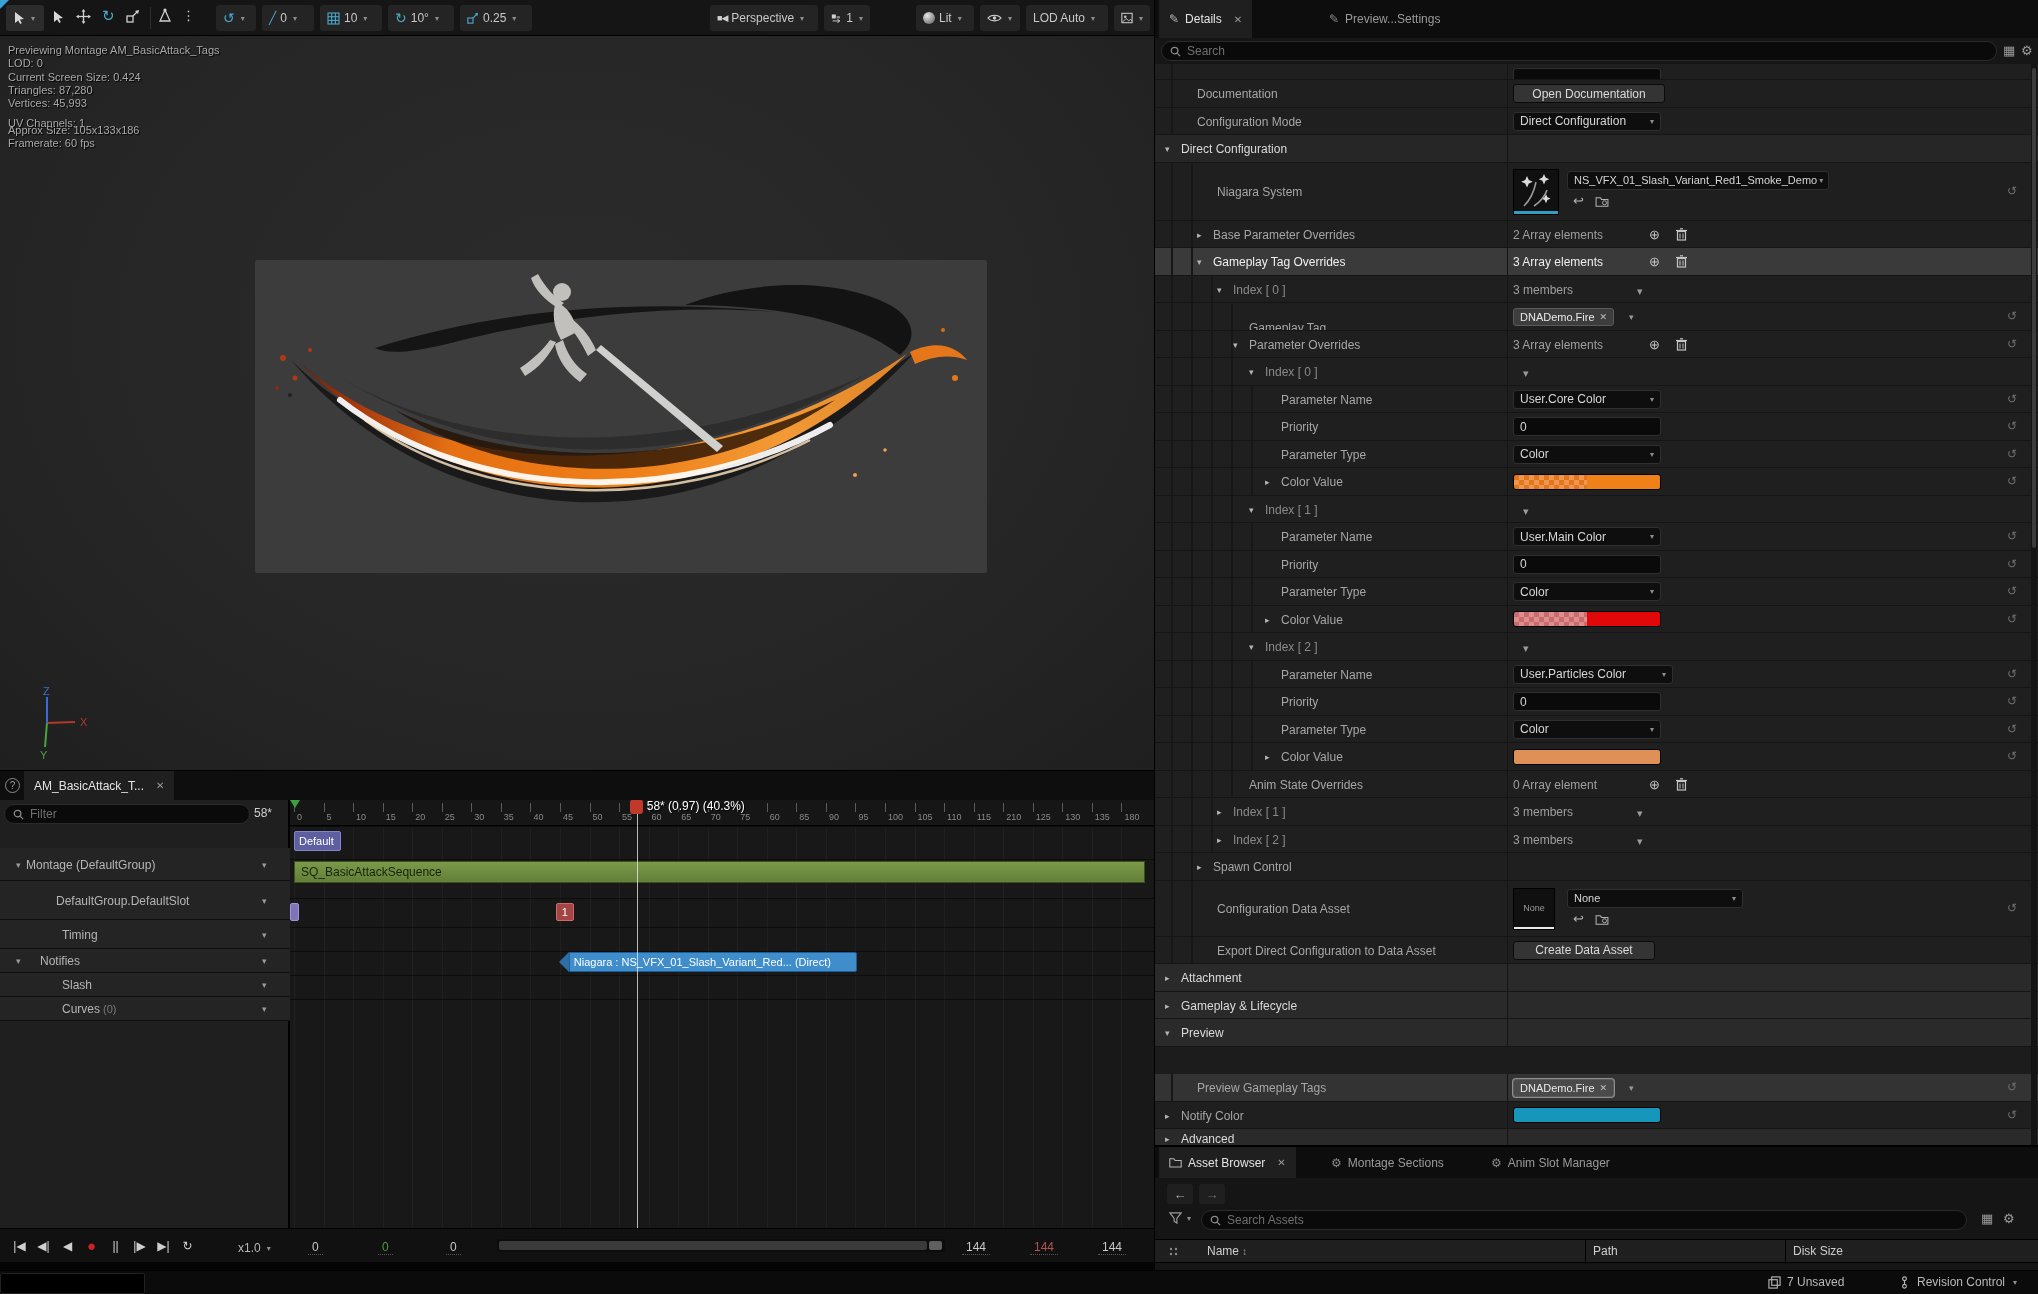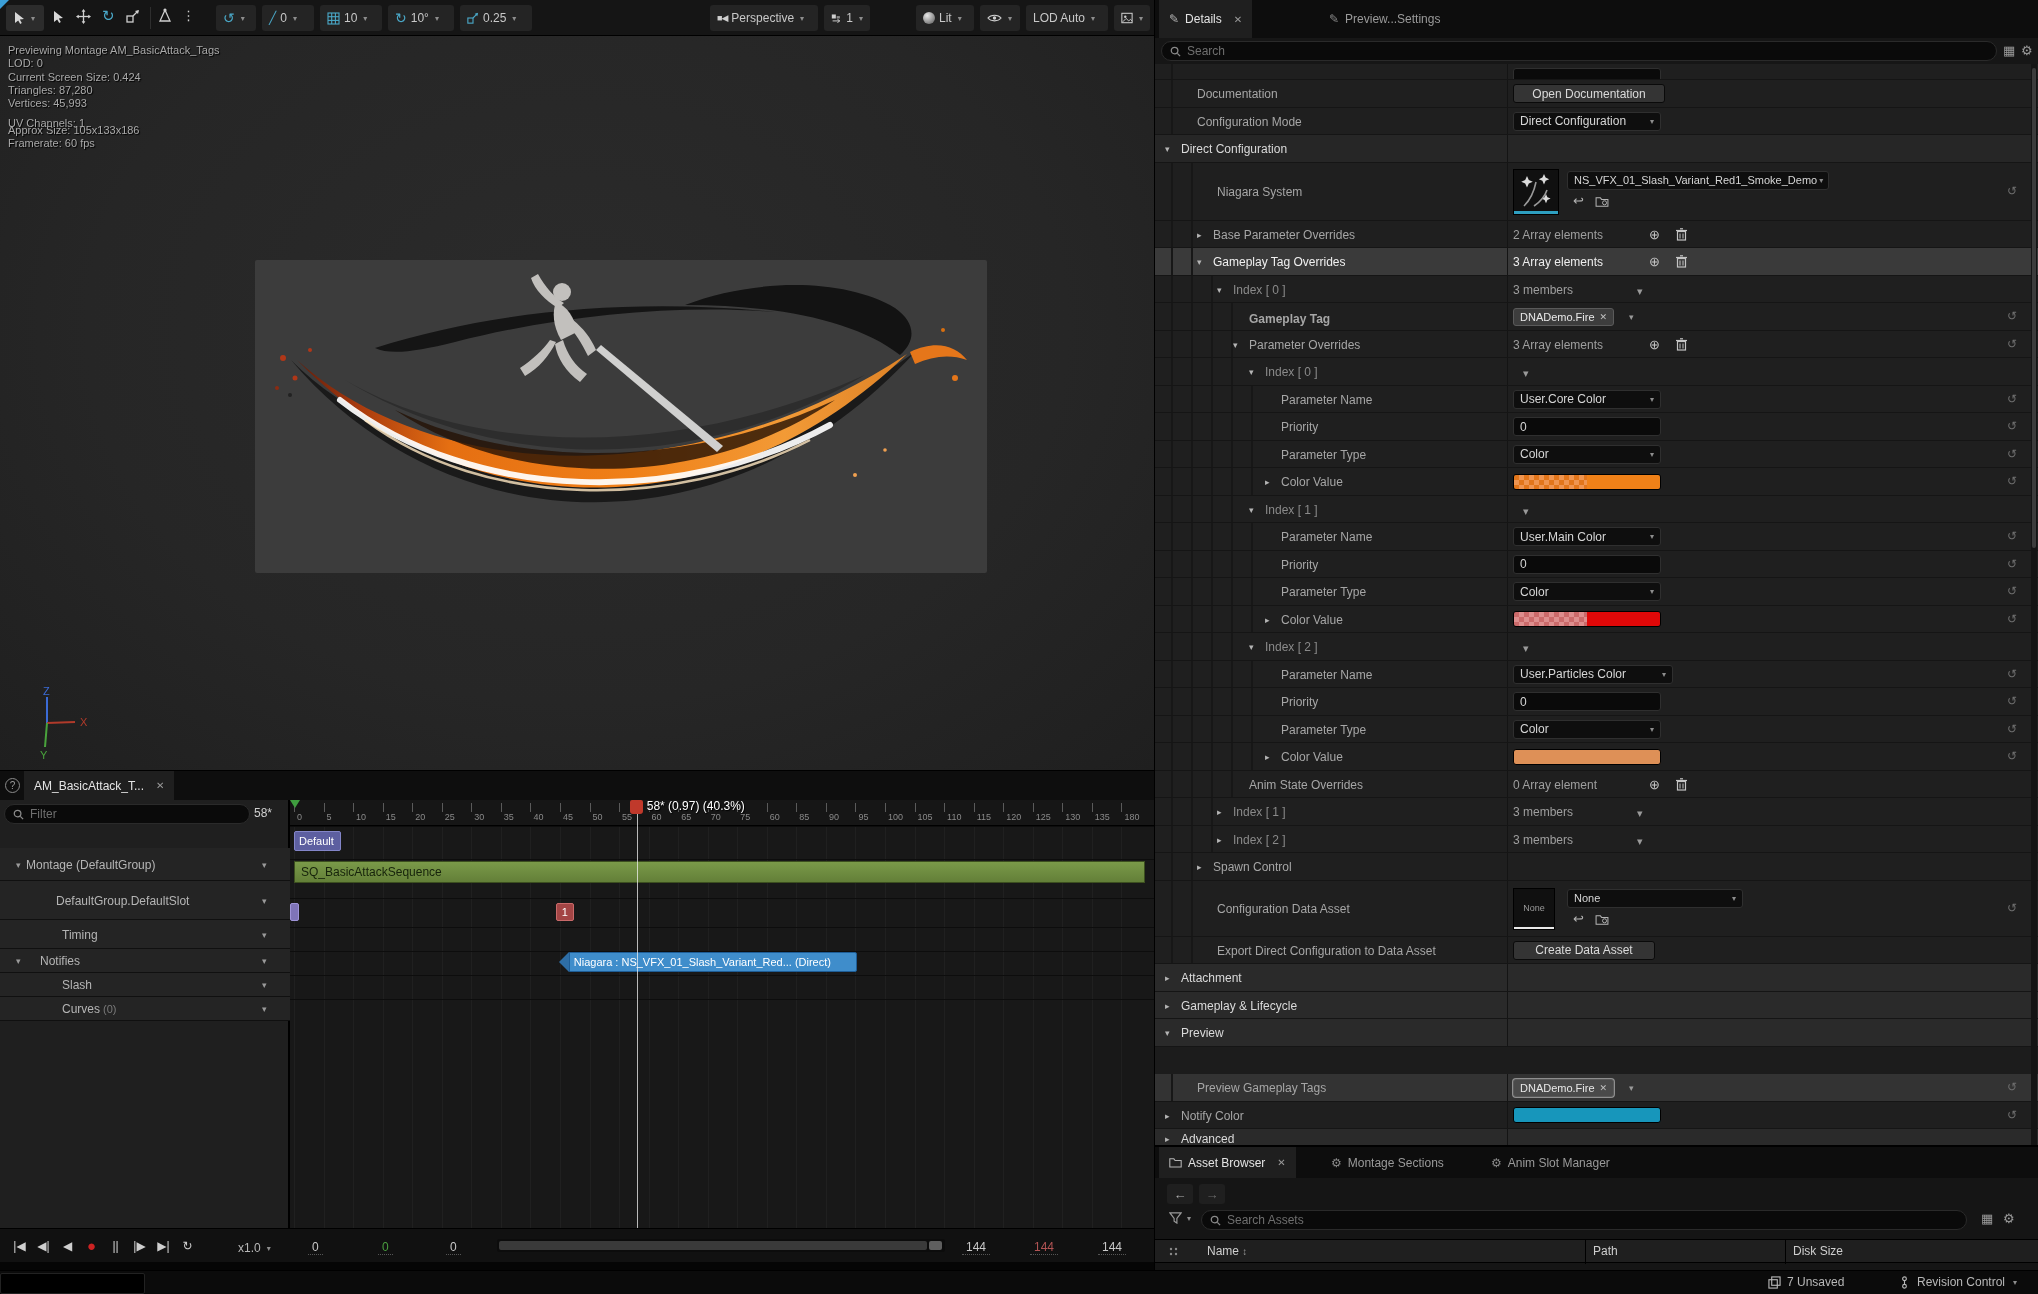--- a/index.html
+++ b/index.html
@@ -317,21 +317,21 @@
         <div style="position: absolute; left: 568.45px; top: 12px; font-size: 9px; color: rgb(138, 138, 138);">95</div>
         <div style="position: absolute; left: 595px; top: 3px; width: 1px; height: 9px; background: rgb(90, 90, 90);"></div>
         <div style="position: absolute; left: 598px; top: 12px; font-size: 9px; color: rgb(138, 138, 138);">100</div>
         <div style="position: absolute; left: 624.55px; top: 3px; width: 1px; height: 9px; background: rgb(90, 90, 90);"></div>
         <div style="position: absolute; left: 627.55px; top: 12px; font-size: 9px; color: rgb(138, 138, 138);">105</div>
         <div style="position: absolute; left: 654.1px; top: 3px; width: 1px; height: 9px; background: rgb(90, 90, 90);"></div>
         <div style="position: absolute; left: 657.1px; top: 12px; font-size: 9px; color: rgb(138, 138, 138);">110</div>
         <div style="position: absolute; left: 683.65px; top: 3px; width: 1px; height: 9px; background: rgb(90, 90, 90);"></div>
         <div style="position: absolute; left: 686.65px; top: 12px; font-size: 9px; color: rgb(138, 138, 138);">115</div>
         <div style="position: absolute; left: 713.2px; top: 3px; width: 1px; height: 9px; background: rgb(90, 90, 90);"></div>
-        <div style="position: absolute; left: 716.2px; top: 12px; font-size: 9px; color: rgb(138, 138, 138);">120</div>
+        <div style="position: absolute; left: 716.2px; top: 12px; font-size: 9px; color: rgb(138, 138, 138);">210</div>
         <div style="position: absolute; left: 742.75px; top: 3px; width: 1px; height: 9px; background: rgb(90, 90, 90);"></div>
         <div style="position: absolute; left: 745.75px; top: 12px; font-size: 9px; color: rgb(138, 138, 138);">125</div>
         <div style="position: absolute; left: 772.3px; top: 3px; width: 1px; height: 9px; background: rgb(90, 90, 90);"></div>
         <div style="position: absolute; left: 775.3px; top: 12px; font-size: 9px; color: rgb(138, 138, 138);">130</div>
         <div style="position: absolute; left: 801.85px; top: 3px; width: 1px; height: 9px; background: rgb(90, 90, 90);"></div>
         <div style="position: absolute; left: 804.85px; top: 12px; font-size: 9px; color: rgb(138, 138, 138);">135</div>
         <div style="position: absolute; left: 831.4px; top: 3px; width: 1px; height: 9px; background: rgb(90, 90, 90);"></div>
         <div style="position: absolute; left: 834.4px; top: 12px; font-size: 9px; color: rgb(138, 138, 138);">180</div>
         <div style="position: absolute; left: 0px; top: 0px; width: 0px; height: 0px; border-left: 5px solid transparent; border-right: 5px solid transparent; border-top: 8px solid rgb(63, 158, 63);"></div>
         <div style="position: absolute; left: 4px; top: 26px; width: 1px; height: 403px; background: rgba(255, 255, 255, 0.035);"></div>
@@ -508,21 +508,21 @@
           <div class="dlabel" style="left: 78px; top: 7.25px; color: rgb(138, 138, 138);">Index [ 0 ]</div>
           <div style="position: absolute; left: 352px; top: 0px; width: 1px; height: 27.5px; background: rgb(20, 20, 20);"></div>
           <div class="dval" style="top: 7.25px;">3 members</div>
           <div class="chev" style="left: 482px; top: 9.25px; font-size: 11px;">▾</div>
         </div>
         <div class="drow" style="top: 239px; height: 27.5px;">
           <div style="position: absolute; left: 16px; top: 0px; width: 2px; height: 27.5px; background: rgb(23, 23, 23);"></div>
           <div style="position: absolute; left: 36px; top: 0px; width: 2px; height: 27.5px; background: rgb(23, 23, 23);"></div>
           <div style="position: absolute; left: 56px; top: 0px; width: 2px; height: 27.5px; background: rgb(23, 23, 23);"></div>
           <div style="position: absolute; left: 76px; top: 0px; width: 2px; height: 27.5px; background: rgb(23, 23, 23);"></div>
-          <div class="dlabel" style="left: 94px; top: 9px; font-weight: bold;">Gameplay Tag</div>
+          <div class="dlabel" style="left: 94px; top: 18px;">Gameplay Tag</div>
           <div style="position: absolute; left: 352px; top: 0px; width: 1px; height: 27.5px; background: rgb(20, 20, 20);"></div>
           <div class="chip" style="top: 4.75px;">
             <span>DNADemo.Fire</span>
             <span class="x">✕</span>
           </div>
           <div class="chev" style="left: 474px; top: 9.25px;">▾</div>
           <div class="reset" style="top: 6.25px;">↺</div>
         </div>
         <div class="drow" style="top: 266.5px; height: 27.5px;">
           <div style="position: absolute; left: 16px; top: 0px; width: 2px; height: 27.5px; background: rgb(23, 23, 23);"></div>

